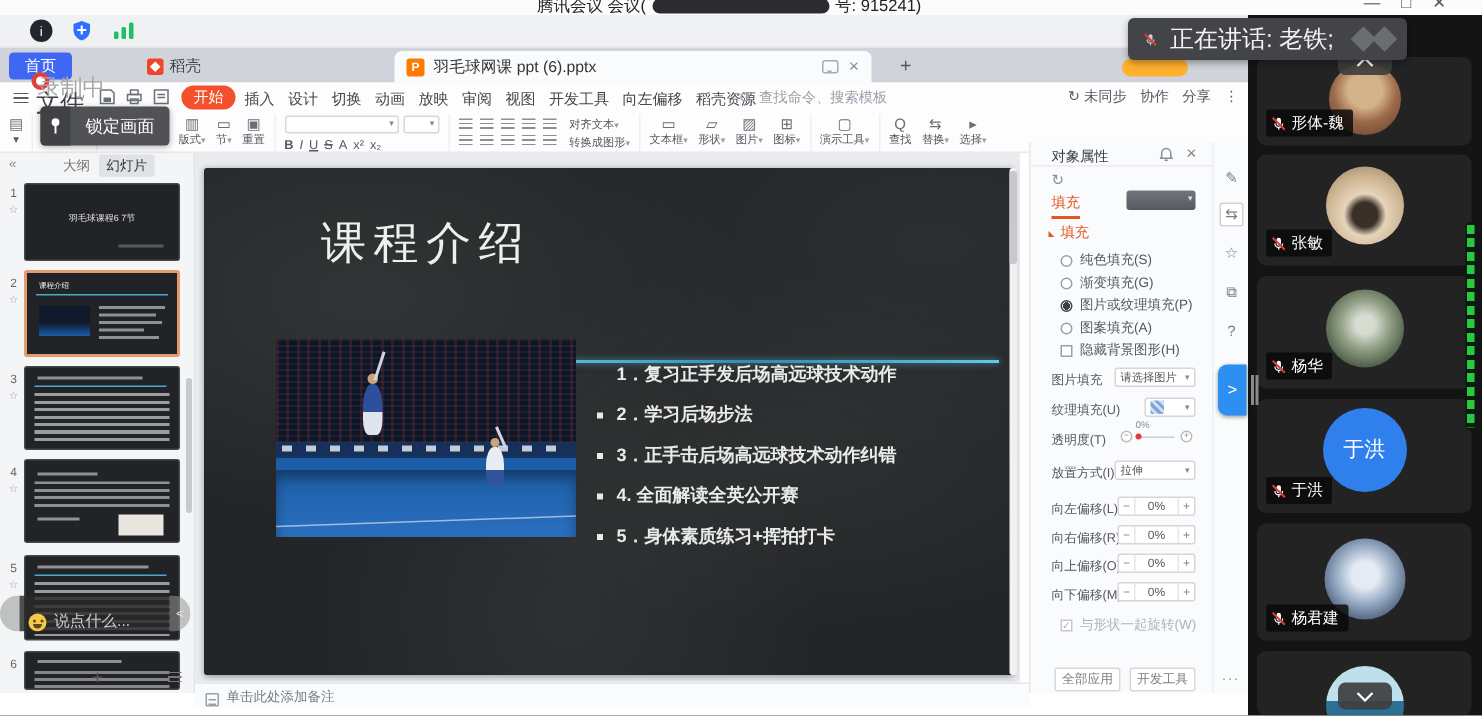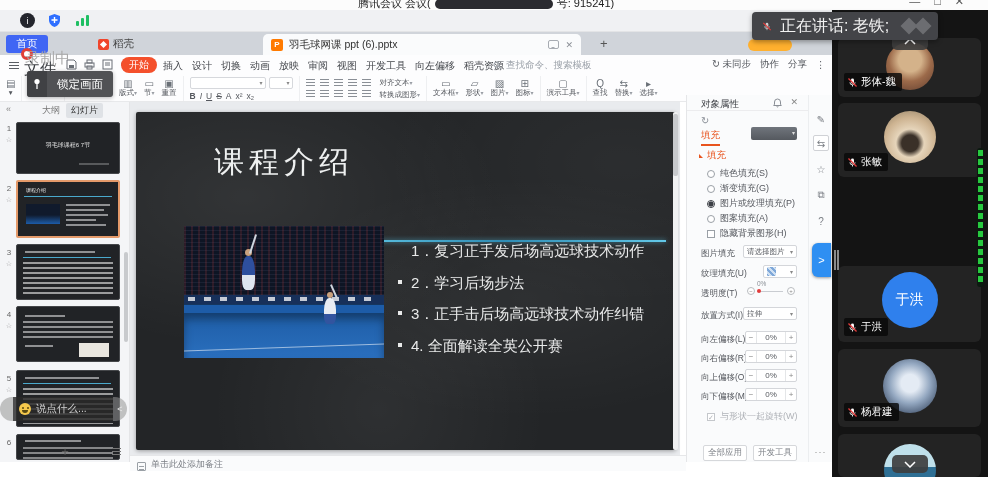--- a/index.html
+++ b/index.html
@@ -95,21 +95,21 @@
   .photo .board i{position:absolute;top:2px;left:4px;width:192px;height:4px;background:repeating-linear-gradient(90deg,rgba(255,255,255,.75) 0 7px,transparent 7px 16px)}
   .photo .court{position:absolute;left:0;bottom:0;width:100%;height:34%;background:linear-gradient(180deg,#1e5da6,#2a6fbe);box-shadow:inset 0 6px 8px rgba(0,0,0,.35)}
   .photo .cline{position:absolute;left:0;bottom:10px;width:100%;height:1px;background:rgba(255,255,255,.55);transform:rotate(-2deg)}
   .pl{position:absolute;border-radius:45% 45% 30% 30%}
   .p1{left:58px;top:30px;width:13px;height:34px;background:linear-gradient(180deg,#2e4f9e 0 55%,#dfe5ef 55%);}
   .p1::before{content:"";position:absolute;left:3px;top:-7px;width:7px;height:7px;border-radius:50%;background:#caa27e}
   .p1::after{content:"";position:absolute;left:10px;top:-22px;width:2px;height:20px;background:#cfd6df;transform:rotate(18deg)}
   .p2{left:140px;top:72px;width:12px;height:26px;background:linear-gradient(180deg,#e8ecf2 0 60%,#32549f 60%)}
   .p2::before{content:"";position:absolute;left:3px;top:-6px;width:6px;height:6px;border-radius:50%;background:#caa27e}
   .p2::after{content:"";position:absolute;left:9px;top:-14px;width:2px;height:15px;background:#cfd6df;transform:rotate(-24deg)}
-  .bullets{position:absolute;left:262px;top:128px;width:268px;color:#e9eaea;font-family:"DejaVu Serif","Liberation Serif",serif;font-size:15px;font-weight:normal;line-height:1.5}
+  .bullets{position:absolute;left:262px;top:128px;width:268px;color:#e9eaea;font-family:"DejaVu Serif","Liberation Serif",serif;font-size:12px;font-weight:bold;line-height:1.5}
   .bullets div{position:relative;padding-left:13px;margin-bottom:9px}
   .bullets div.dot::before{content:"";position:absolute;left:0;top:8px;width:4px;height:4px;background:#e9eaea}
   .bullets div.nodot{padding-left:13px;text-indent:0}
   .sa-scroll{position:absolute;left:543px;top:10px;width:5px;height:338px;background:#f0f1f2;border-radius:2px}
   .sa-thumb{position:absolute;left:543px;top:12px;width:5px;height:62px;background:#c7c9cc;border-radius:2px}
 
   .notesbar{position:absolute;left:130px;top:423px;width:556px;height:16px;background:#fafbfc;border-top:1px solid #e6e7e9;display:flex;align-items:flex-end;gap:5px;padding-left:7px;font-size:9px;color:#7a7e84}
   .noteic{width:9px;height:9px;border:1px solid #9aa0a6;border-radius:1px;background:linear-gradient(#9aa0a6,#9aa0a6) 50% 3px/5px 1px no-repeat,linear-gradient(#9aa0a6,#9aa0a6) 50% 6px/5px 1px no-repeat}
 
   
@@ -165,21 +165,21 @@
   .speaking .txt{color:#f2f2f2;font-size:16px;white-space:nowrap}
   .wm{position:relative;width:40px;height:16px;margin-left:auto;opacity:.55}
   .wm i{position:absolute;top:2px;width:12px;height:12px;background:#8e8f93;transform:rotate(45deg)}
   .locktip{position:absolute;left:27px;top:71px;height:26px;background:#515255;border-radius:3px;display:flex;align-items:center;z-index:25;box-shadow:0 1px 4px rgba(0,0,0,.3)}
   .locktip .pin{width:20px;height:26px;background:#404144;border-radius:3px 0 0 3px;display:flex;align-items:center;justify-content:center}
   .locktip .t{color:#fff;font-size:11.5px;padding:0 10px;white-space:nowrap}
   .recdot{position:absolute;left:21px;top:48px;width:12px;height:12px;border:3.5px solid #e04038;border-radius:50%;background:#fff;z-index:24}
   .reclbl{position:absolute;left:25px;top:49px;font-size:15px;color:#a8a8a8;z-index:24}
   .chatbar{position:absolute;left:0;top:397px;width:127px;height:24px;z-index:26;display:flex;border-radius:12px;overflow:hidden}
   .chatbar .cap{width:13px;background:rgba(150,150,150,.55)}
-  .chatbar .mid{flex:1;background:rgba(42,42,42,.82);display:flex;align-items:center;gap:5px;padding:0 6px}
+  .chatbar .mid{flex:1;background:rgba(42,42,42,.82);display:flex;align-items:flex-end;gap:5px;padding:0 6px}
   .chatbar .mid .t{color:#cfcfcf;font-size:10.5px;white-space:nowrap}
   .chatbar .capr{width:14px;background:rgba(150,150,150,.55);display:flex;align-items:center;justify-content:center;color:#e8e8e8;font-size:9px}
   .smiley{width:12px;height:12px;border-radius:50%;background:#f5c84c;position:relative;flex:0 0 auto}
   .smiley::before{content:"";position:absolute;left:2.5px;top:3.5px;width:2px;height:2px;border-radius:50%;background:#5a4a12;box-shadow:5px 0 0 #5a4a12}
   .smiley::after{content:"";position:absolute;left:3px;top:6.5px;width:6px;height:3px;border-radius:0 0 6px 6px;background:#5a4a12}
 </style>
 </head>
 <body>
 
 <div class="screen">
@@ -464,20 +464,21 @@
           <div class="court"></div>
           <div class="cline"></div>
           <div class="pl p1"></div>
           <div class="pl p2"></div>
         </div>
         <div class="bullets">
           <div class="nodot">1．复习正手发后场高远球技术动作</div>
           <div class="dot">2．学习后场步法</div>
           <div class="dot">3．正手击后场高远球技术动作纠错</div>
           <div class="dot">4. 全面解读全英公开赛</div>
+          <div class="dot">5．身体素质练习+挥拍打卡</div>
         </div>
       </div>
       <div class="sa-scroll"></div>
       <div class="sa-thumb"></div>
     </div>
 
     <div class="notesbar">
       <span class="noteic"></span>
       <span>单击此处添加备注</span>
     </div>
@@ -612,20 +613,31 @@
       <div class="nametag">
         <svg width="11" height="11" viewBox="0 0 12 12">
             <path d="M6 1.6a1.6 1.6 0 0 1 1.6 1.6v2.6a1.6 1.6 0 1 1-3.2 0V3.2A1.6 1.6 0 0 1 6 1.6z" fill="#fff"></path>
             <path d="M3.2 5.8a2.8 2.8 0 0 0 5.6 0M6 8.6v1.8" stroke="#fff" stroke-width=".9" fill="none"></path>
             <line x1="1.6" y1="1.6" x2="10.4" y2="10.4" stroke="#e23b3b" stroke-width="1.5"></line>
           </svg>
         <span>张敏</span>
       </div>
     </div>
 
+    <div class="vtile" style="top:174px;height:75px">
+      <div class="avatar" style="top:9px;width:52px;height:52px;background:radial-gradient(circle at 50% 45%,#d8ddd2 0 16%,#93a188 42%,#4c5c45 75%,#36402f)"></div>
+      <div class="nametag">
+        <svg width="11" height="11" viewBox="0 0 12 12">
+            <path d="M6 1.6a1.6 1.6 0 0 1 1.6 1.6v2.6a1.6 1.6 0 1 1-3.2 0V3.2A1.6 1.6 0 0 1 6 1.6z" fill="#fff"></path>
+            <path d="M3.2 5.8a2.8 2.8 0 0 0 5.6 0M6 8.6v1.8" stroke="#fff" stroke-width=".9" fill="none"></path>
+            <line x1="1.6" y1="1.6" x2="10.4" y2="10.4" stroke="#e23b3b" stroke-width="1.5"></line>
+          </svg>
+        <span>杨华</span>
+      </div>
+    </div>
 
     <div class="vtile" style="top:256px;height:76px">
       <div class="avatar" style="top:6px;width:56px;height:56px;background:#2f80ed;display:flex;align-items:center;justify-content:center;color:#fff;font-size:14px">
           <span>于洪</span>
         </div>
       <div class="nametag">
         <svg width="11" height="11" viewBox="0 0 12 12">
             <path d="M6 1.6a1.6 1.6 0 0 1 1.6 1.6v2.6a1.6 1.6 0 1 1-3.2 0V3.2A1.6 1.6 0 0 1 6 1.6z" fill="#fff"></path>
             <path d="M3.2 5.8a2.8 2.8 0 0 0 5.6 0M6 8.6v1.8" stroke="#fff" stroke-width=".9" fill="none"></path>
             <line x1="1.6" y1="1.6" x2="10.4" y2="10.4" stroke="#e23b3b" stroke-width="1.5"></line>

